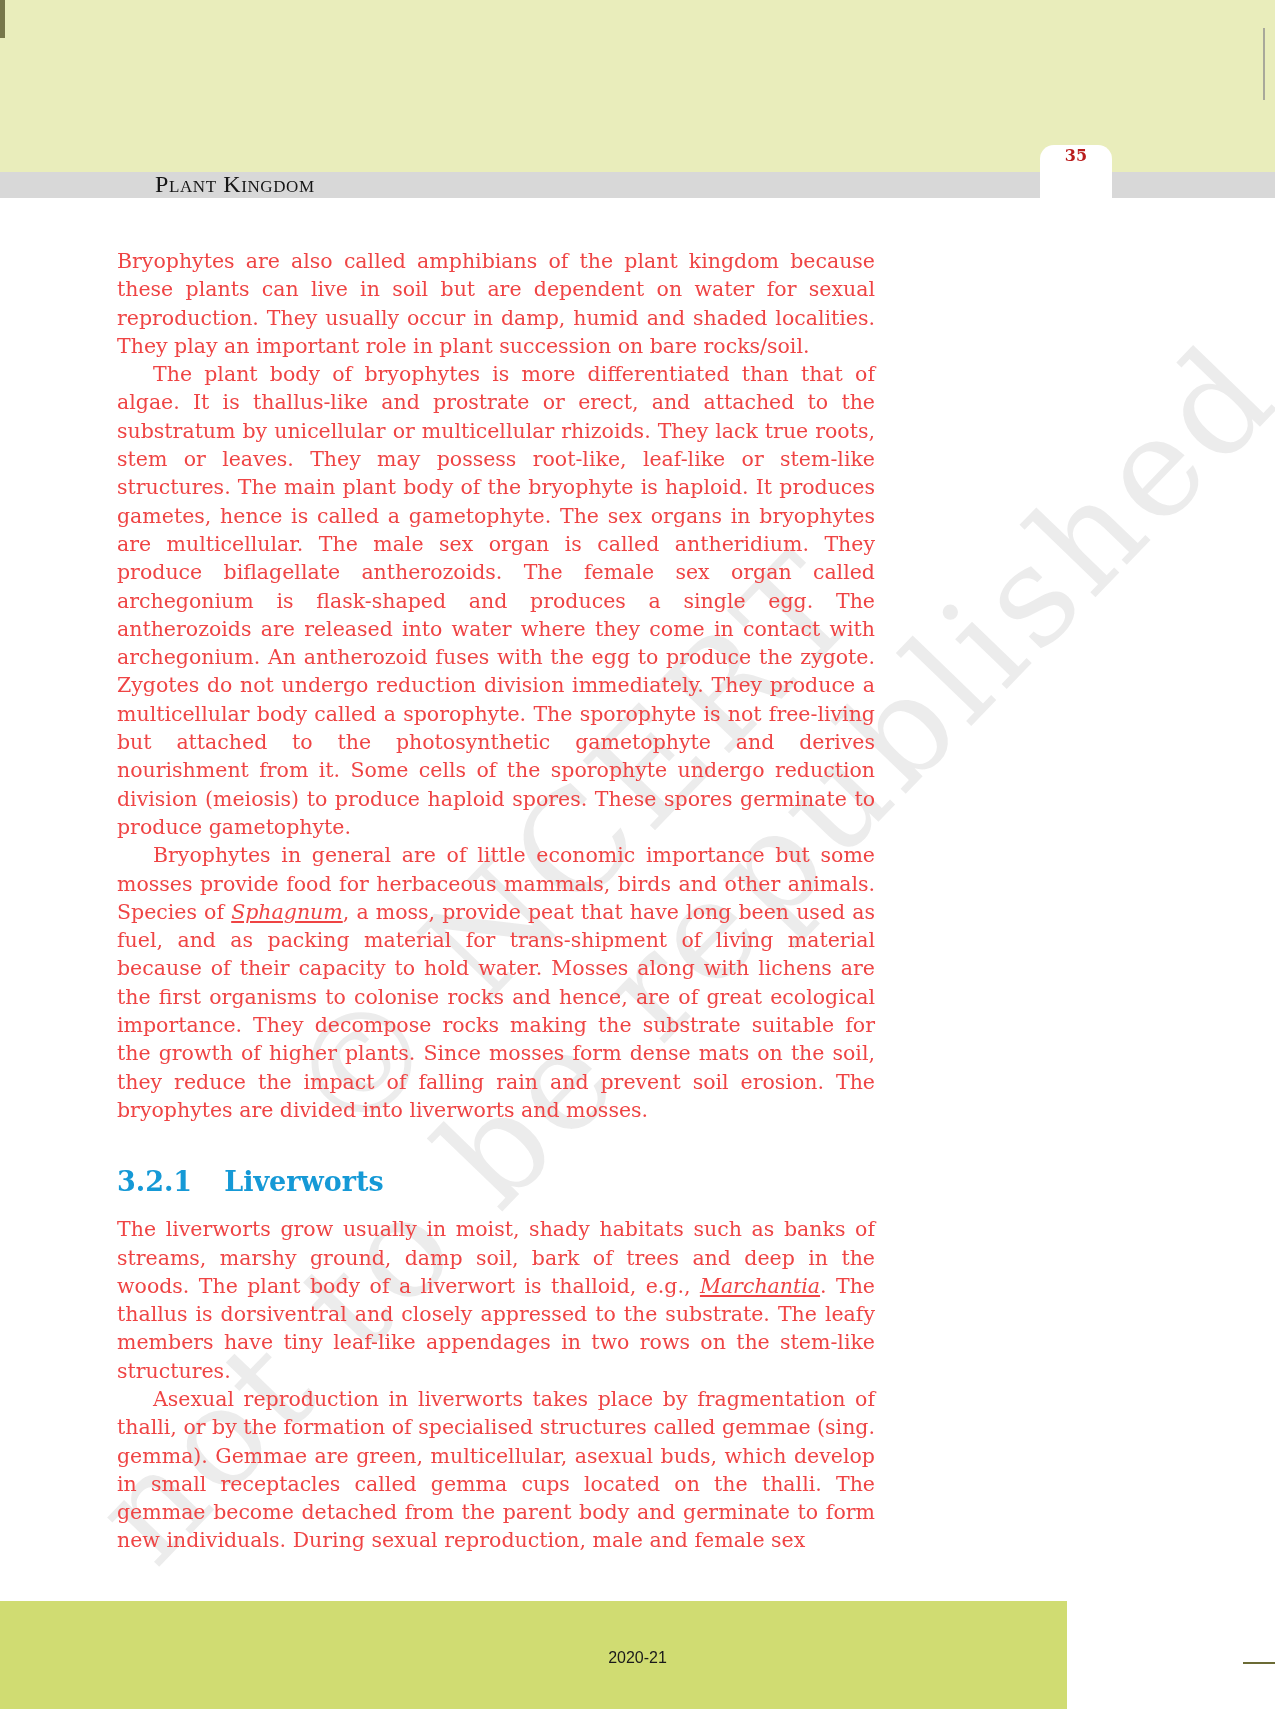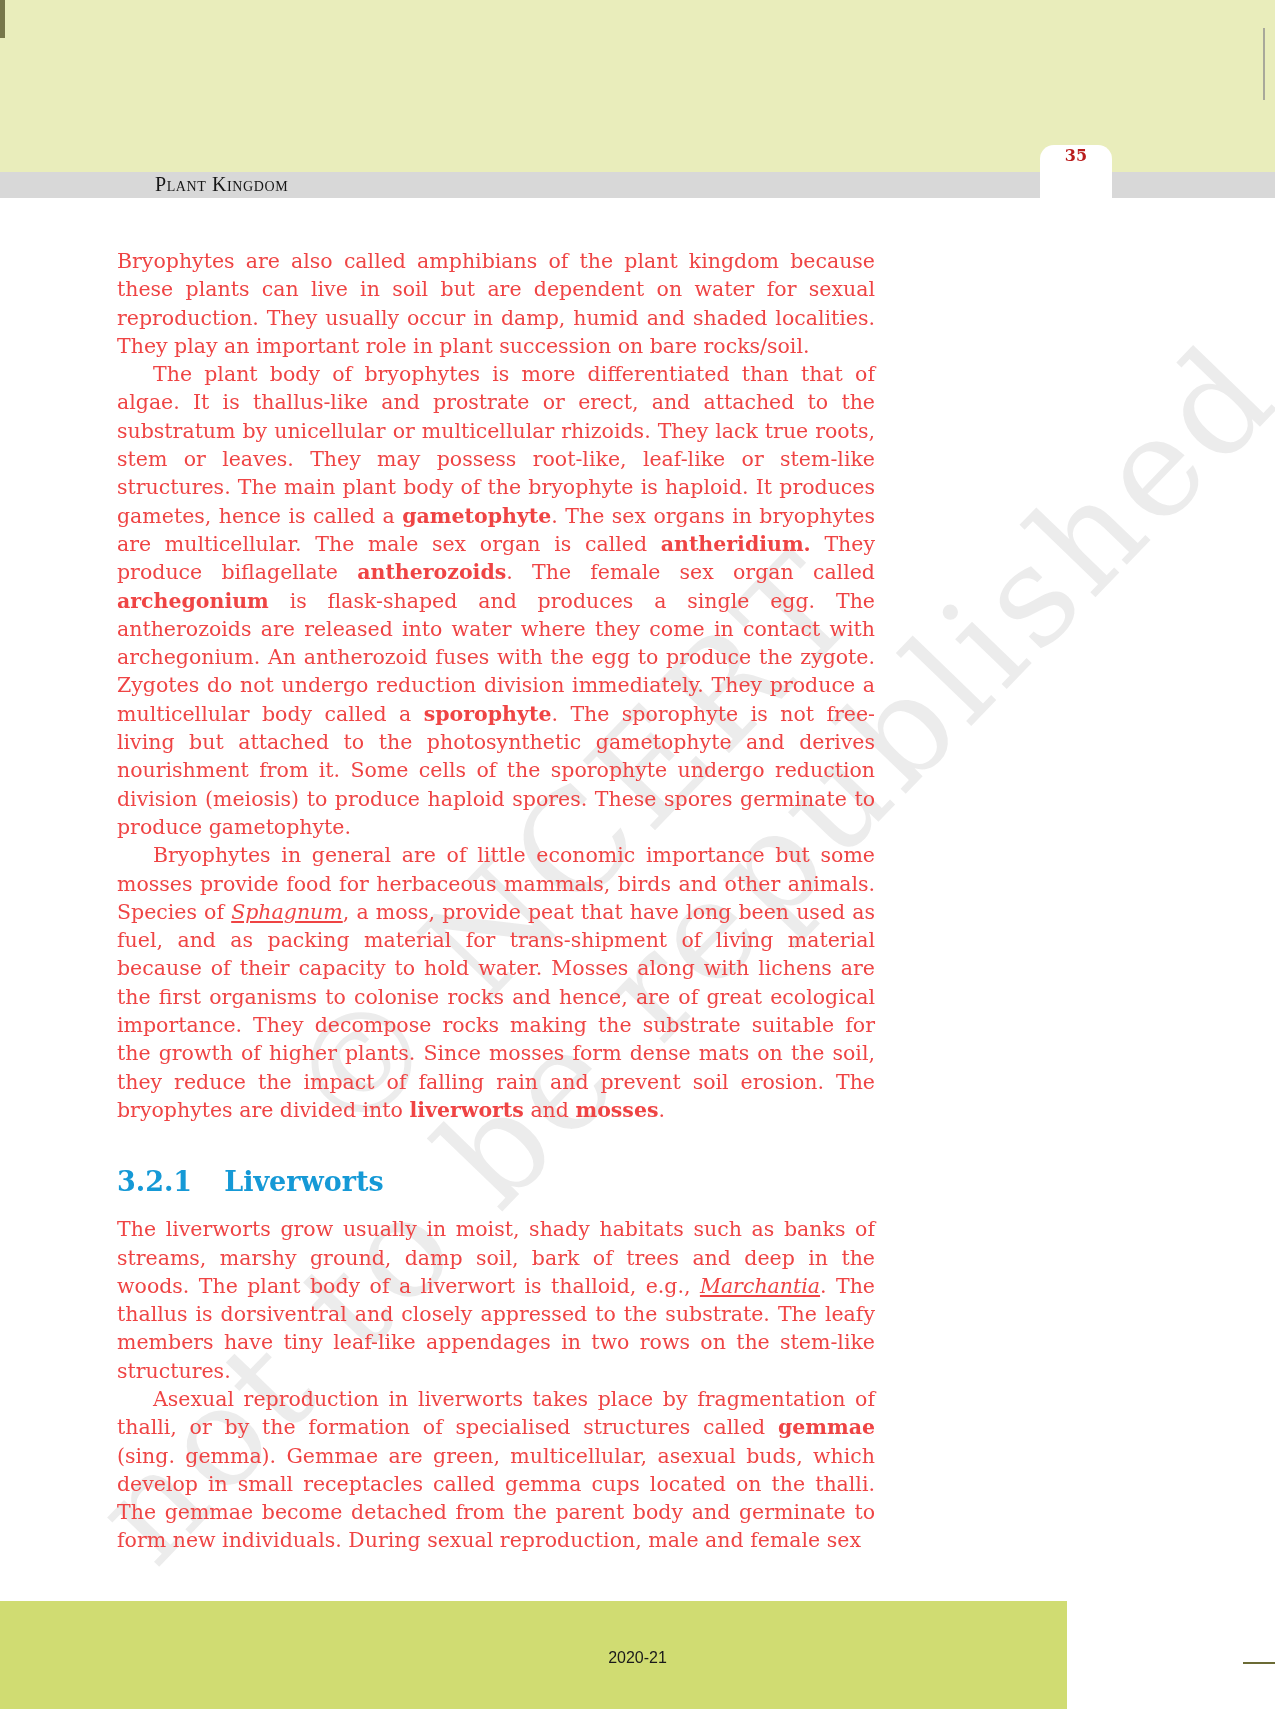--- a/index.html
+++ b/index.html
@@ -16,21 +16,21 @@
   }
   .header-band {
     position: absolute; left: 0; top: 172px; width: 1275px; height: 26px;
     background: #d8d8d8;
   }
   .header-title {
     position: absolute; left: 155px; top: 172px; height: 26px;
     line-height: 25px;
     font-family: "Liberation Serif", serif;
     font-variant: small-caps;
-    font-size: 20px;
+    font-size: 24px;
     letter-spacing: 0.6px;
     color: #161616;
   }
   .page-tab {
     position: absolute; left: 1040px; top: 145px; width: 72px; height: 53px;
     background: #ffffff;
     border-radius: 14px 14px 0 0;
     text-align: center;
   }
   .page-number {
@@ -60,21 +60,21 @@
     position: absolute; left: 117px; top: 247px; width: 758px; z-index: 2;
   }
   .content p {
     margin: 0;
     text-align: justify;
     font-size: 20.5px;
     line-height: 28.3px;
     color: #ef4444;
   }
   .content p.indent { text-indent: 36px; }
-  .content .bold { font-weight: bold; }
+  .content .bold { font-weight: normal; }
   .content .italic { font-style: italic; text-decoration: underline; }
   .section-heading {
     margin: 42px 0 18px 0;
     font-weight: bold;
     font-size: 27px;
     color: #1599d6;
     font-family: "DejaVu Serif", serif;
   }
   .section-heading .sec-num { margin-right: 32px; }
   .bottom-band {

